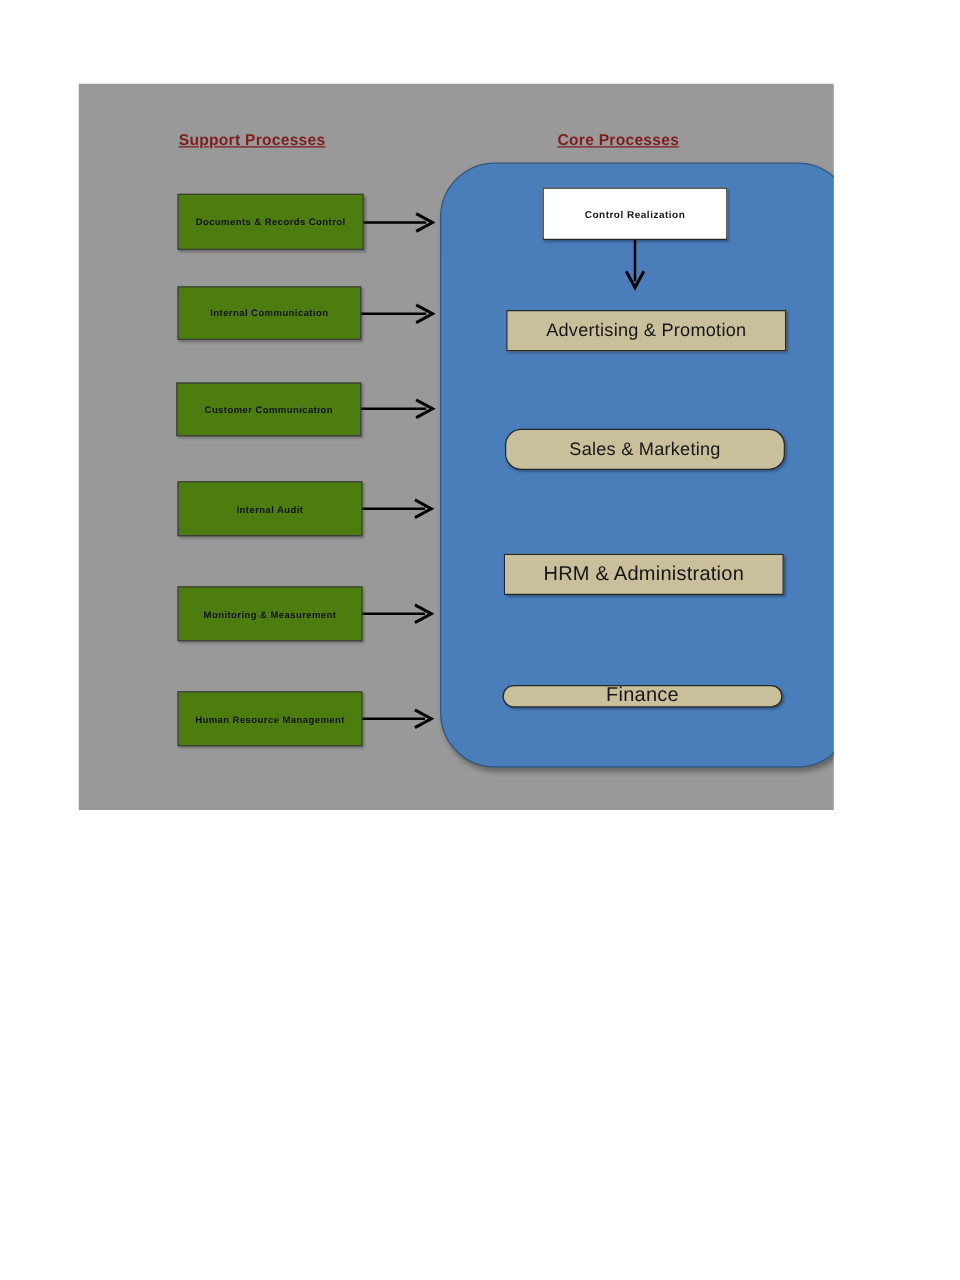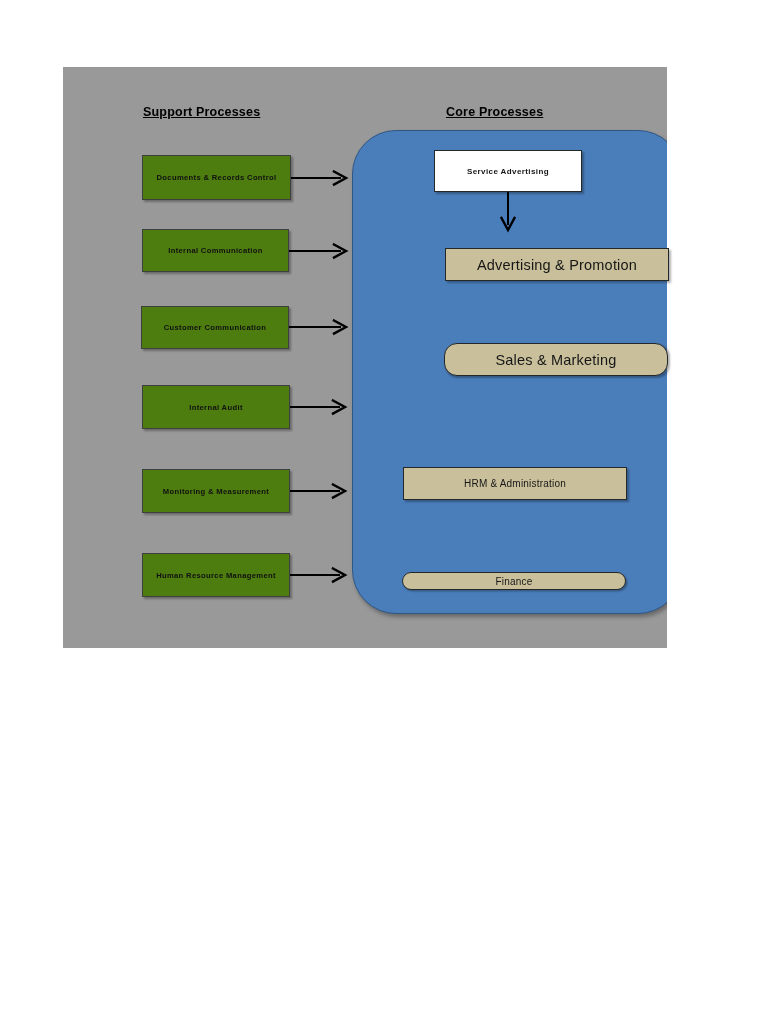--- a/index.html
+++ b/index.html
@@ -45,21 +45,21 @@
     border: 1px solid #2e5784;
     box-sizing: border-box;
     box-shadow: 2px 3px 4px rgba(0,0,0,0.32);
   }
 
   
   .heading {
     position: absolute;
     font-size: 12.5px;
     font-weight: bold;
-    color: #000000;
+    color: #7f1d1d;
     text-decoration: underline;
     white-space: nowrap;
     letter-spacing: 0.2px;
   }
   .heading.support { left: 143px; top: 105px; }
   .heading.core    { left: 446px; top: 105px; }
 
   
   .support-box {
     position: absolute;
@@ -87,22 +87,22 @@
     align-items: center;
     justify-content: center;
     text-align: center;
     color: #161616;
     border: 1.6px solid #25282b;
     box-shadow: 1.5px 1.5px 2px rgba(0,0,0,0.30);
   }
   .core-box.tan   { background: #c9c09b; }
   .core-box.white { background: #ffffff; }
 
-  .core-box.size-lg { font-size: 14.5px; font-weight: 400; letter-spacing: 0.2px; margin-left: 40px; }
-  .core-box.size-md { font-size: 10px; font-weight: 400; letter-spacing: 0.2px; margin-top: 24px; }
+  .core-box.size-lg { font-size: 14.5px; font-weight: 400; letter-spacing: 0.2px; }
+  .core-box.size-md { font-size: 16px; font-weight: 400; letter-spacing: 0.2px; }
   .core-box.size-sm { font-size: 8px;  font-weight: bold; letter-spacing: 0.4px; }
 
   
   .arrow-h {
     position: absolute;
     height: 16px;
   }
   .arrow-v {
     position: absolute;
     width: 16px;
@@ -168,21 +168,21 @@
     </svg>
   </div>
 
   <div class="arrow-h" style="left:290px; top:567px; width:58px;">
     <svg width="58" height="16" viewBox="0 0 58 16">
       <line x1="0" y1="8" x2="50" y2="8" stroke="#000" stroke-width="2"></line>
       <polyline points="43,1.5 55,8 43,14.5" fill="none" stroke="#000" stroke-width="2.4" stroke-linecap="square"></polyline>
     </svg>
   </div>
 
-  <div class="core-box white size-sm" style="left:434px; top:150px; width:148px; height:42px;">Service Advertising</div>
+  <div class="core-box white size-sm" style="left:434px; top:150px; width:148px; height:42px;">Control Realization</div>
 
   <div class="arrow-v" style="left:500px; top:192px; height:40px;">
     <svg width="16" height="40" viewBox="0 0 16 40">
       <line x1="8" y1="0" x2="8" y2="33" stroke="#000" stroke-width="2"></line>
       <polyline points="1.5,26 8,38 14.5,26" fill="none" stroke="#000" stroke-width="2.4" stroke-linecap="square"></polyline>
     </svg>
   </div>
 
   <div class="core-box tan size-lg" style="left:405px; top:248px; width:224px; height:33px;">Advertising &amp; Promotion</div>
 

